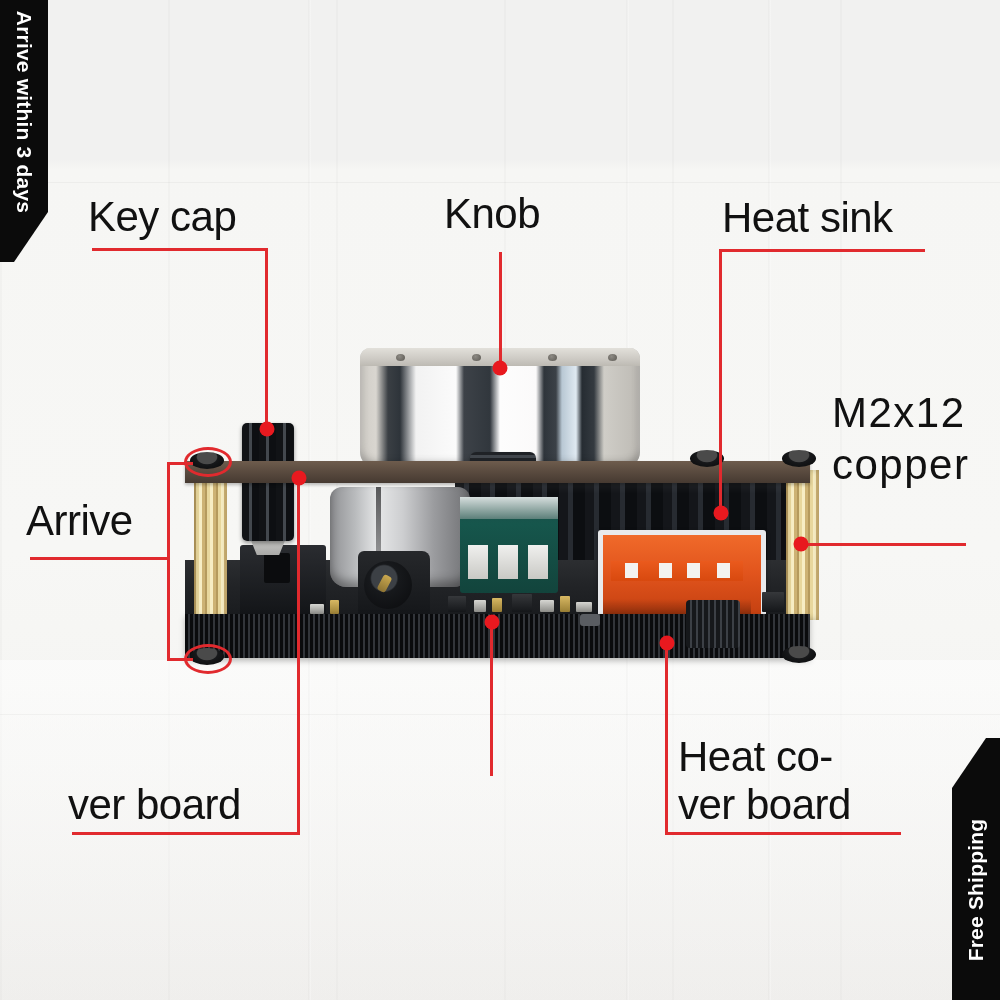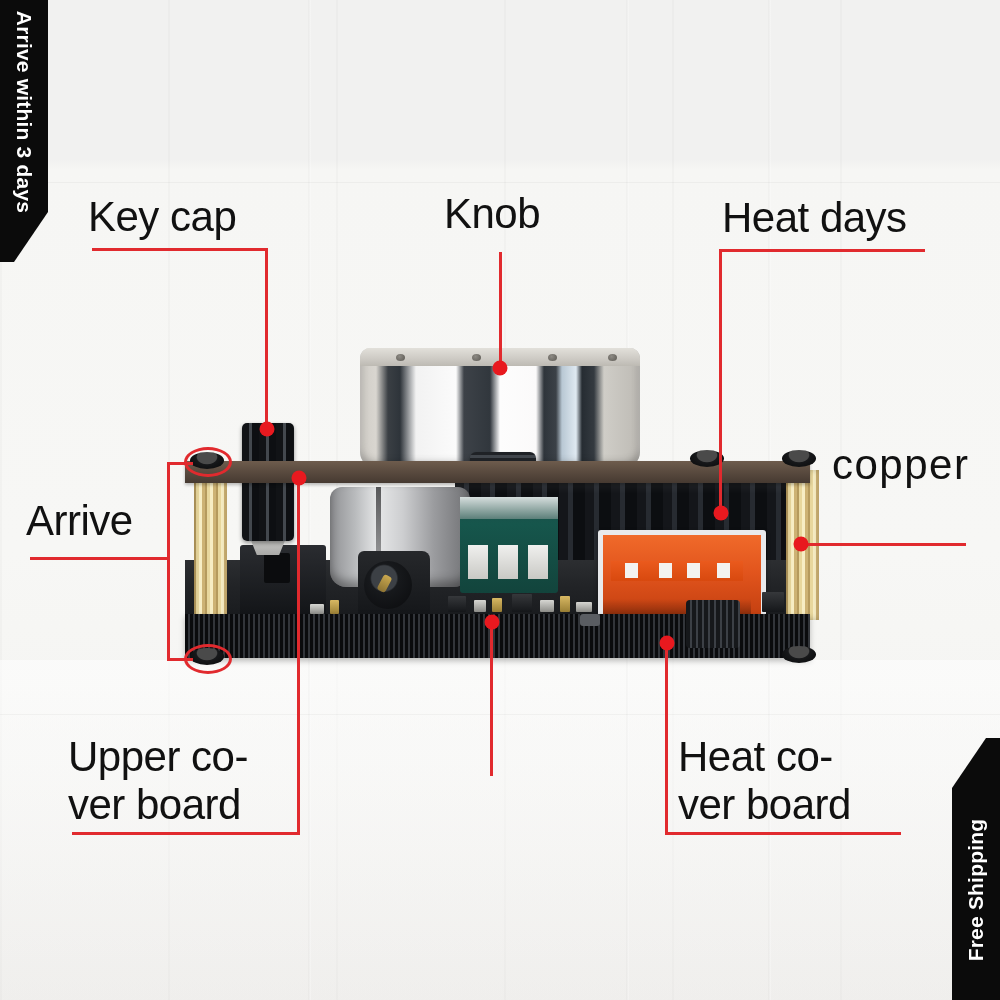--- a/index.html
+++ b/index.html
@@ -403,27 +403,27 @@
   <div class="dot" style="left:492px;top:622px"></div>
 
   <div class="lead-v" style="left:665px;top:643px;height:192px"></div>
   <div class="lead-h" style="left:665px;top:832px;width:236px"></div>
   <div class="dot" style="left:667px;top:643px"></div>
 
   <div class="callout" style="left:88px;top:193px">Key cap</div>
 
   <div class="callout" style="left:444px;top:190px">Knob</div>
 
-  <div class="callout" style="left:722px;top:194px">Heat days</div>
-
+  <div class="callout" style="left:722px;top:194px">Heat sink</div>
+
+  <div class="callout mono-ish" style="left:832px;top:389px">M2x12</div>
   <div class="callout mono-ish" style="left:832px;top:441px">copper</div>
 
   <div class="callout" style="left:26px;top:497px">Arrive</div>
 
-  <div class="callout" style="left:68px;top:733px">Upper co-</div>
   <div class="callout" style="left:68px;top:781px">ver board</div>
 
 
   <div class="callout" style="left:678px;top:733px">Heat co-</div>
   <div class="callout" style="left:678px;top:781px">ver board</div>
 
   <div class="ribbon" id="ribbon-left">
     <span class="rtext">Arrive within 3 days</span>
   </div>
 

